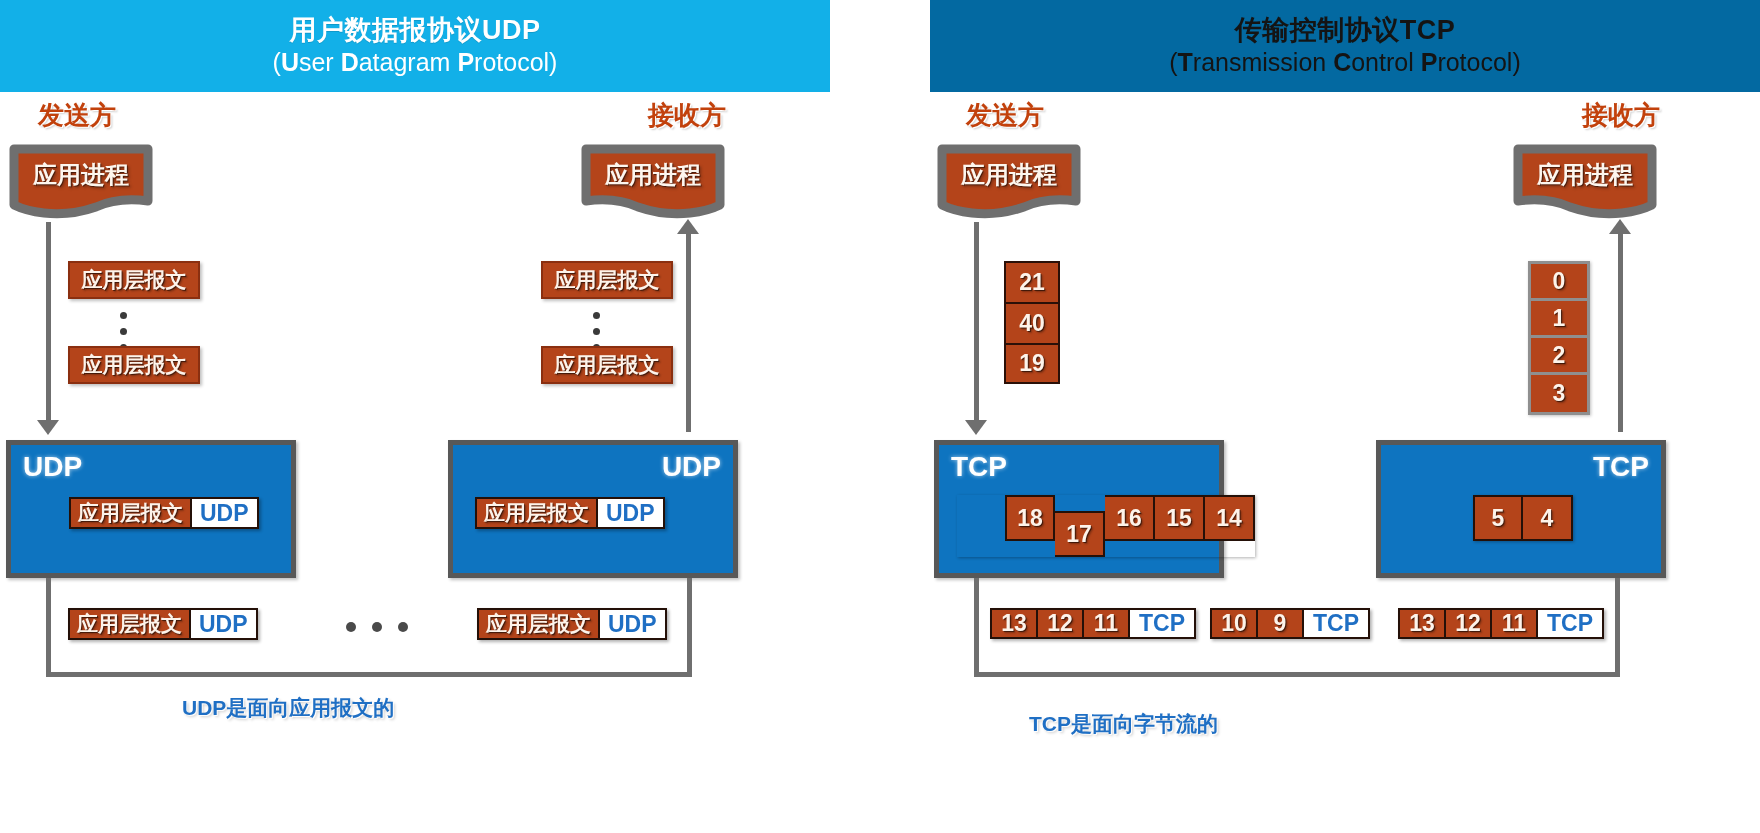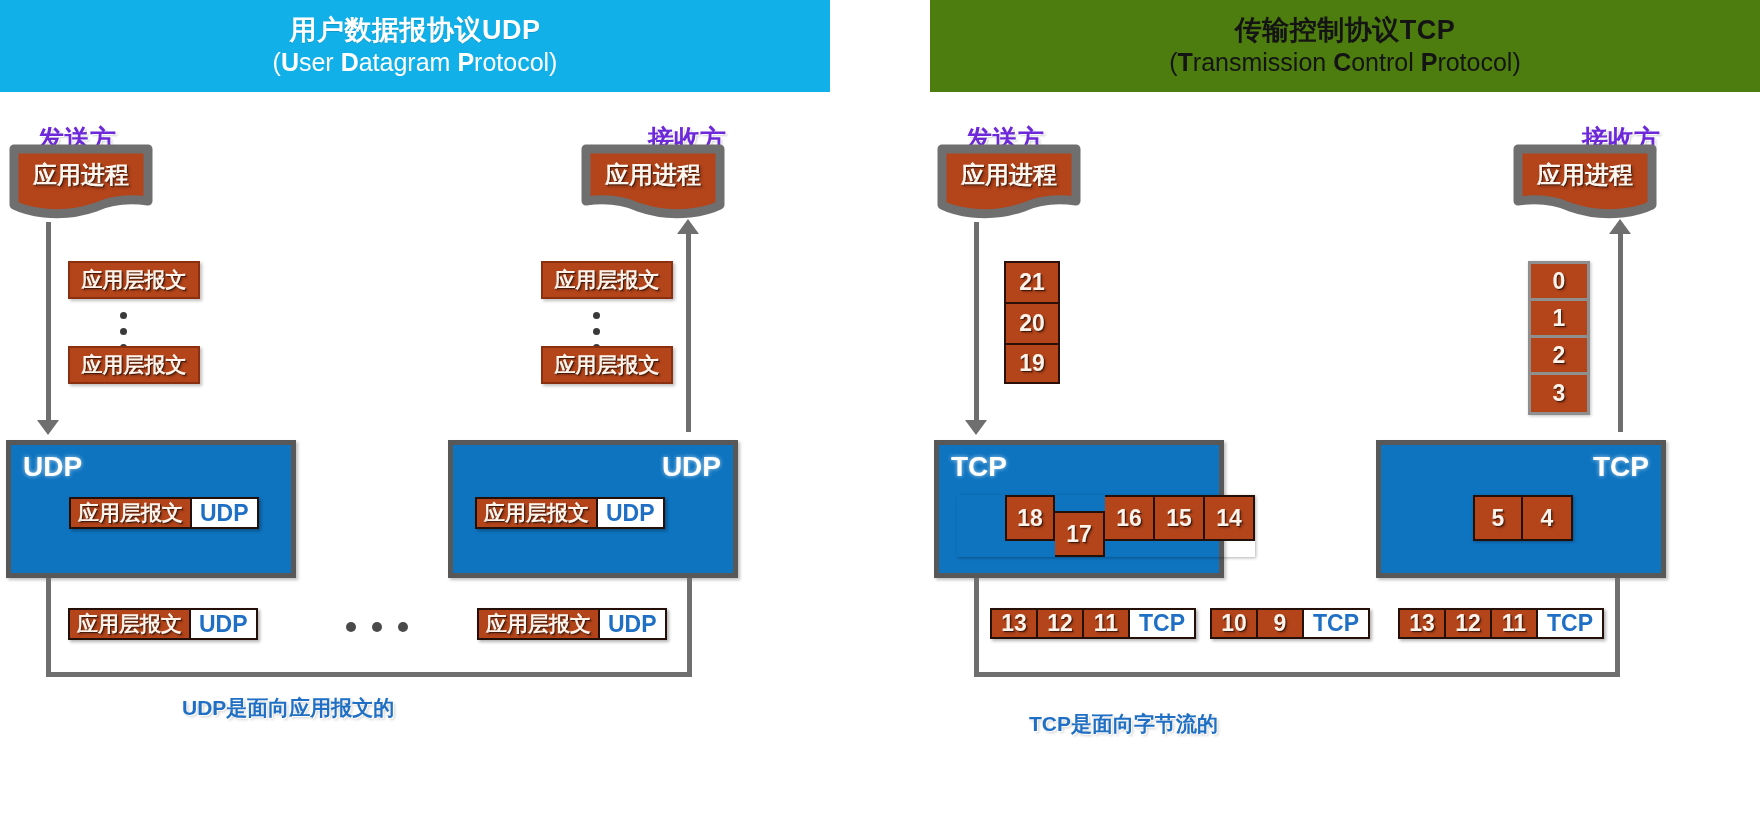--- a/index.html
+++ b/index.html
@@ -11,31 +11,30 @@
   #udp-panel{left:0;width:830px;}
   #tcp-panel{left:930px;width:830px;}
 
   
   .banner{
     position:absolute;left:0;top:0;width:100%;height:92px;
     display:flex;flex-direction:column;align-items:center;justify-content:center;
     box-sizing:border-box;
   }
   #udp-banner{background:#12b0e8;color:#ffffff;}
-  #tcp-banner{background:#4d7c0f;color:#141414;}
+  #tcp-banner{background:#0369a1;color:#141414;}
   .banner .line1{font-size:27px;font-weight:bold;letter-spacing:.5px;line-height:1.15;}
   .banner .line2{font-size:25px;line-height:1.15;margin-top:2px;}
   .banner .line2 .cap{font-weight:bold;}
   #udp-banner .line1{text-shadow:0 1px 0 rgba(0,0,0,.12);}
 
   
   .side-title{
-    position:absolute;font-size:26px;font-weight:bold;color:#6d28d9;
+    position:absolute;font-size:26px;font-weight:bold;color:#c2410c;
     text-shadow:1px 1px 0 #ffffff, 2px 2px 2px rgba(0,0,0,.18);
-    margin-top:24px;
   }
 
   
   .proc{position:absolute;width:150px;height:84px;}
   .proc svg{position:absolute;left:0;top:0;}
   .proc .lbl{
     position:absolute;left:0;top:18px;width:150px;text-align:center;
     font-size:24px;font-weight:bold;color:#fdf6ee;
     text-shadow:1px 1px 0 rgba(0,0,0,.45),2px 2px 3px rgba(0,0,0,.35);
     pointer-events:none;
@@ -244,21 +243,21 @@
       <path d="M142,8 h-134 v52 q30,-4 52,6 q26,9 52,6 q18,-2 30,-8 Z" fill="#b4441a" stroke="#6f6f6f" stroke-width="9" stroke-linejoin="round"></path>
     </svg>
     <div class="lbl">应用进程</div>
   </div>
 
   <div class="conn vline" style="left:44px;top:222px;height:200px;"></div>
   <div class="arrowhead arrow-down" style="left:35px;top:420px;"></div>
 
   <div class="bytecol sender" id="tcp-sender-stream" style="left:74px;top:261px;width:56px;">
       <div class="bytecell" style="height: 41px;">21</div>
-      <div class="bytecell" style="height: 41px;">20</div>
+      <div class="bytecell" style="height: 41px;">40</div>
       <div class="bytecell" style="height: 41px;">19</div>
     </div>
   <div class="stream-arrow down" style="left:952px;top:268px;height:110px;">
     
     
   </div>
 
   <div class="bytecol receiver" id="tcp-receiver-stream" style="left:598px;top:261px;width:56px;">
       <div class="bytecell" style="height: 37px;">0</div>
       <div class="bytecell" style="height: 37px;">1</div>

